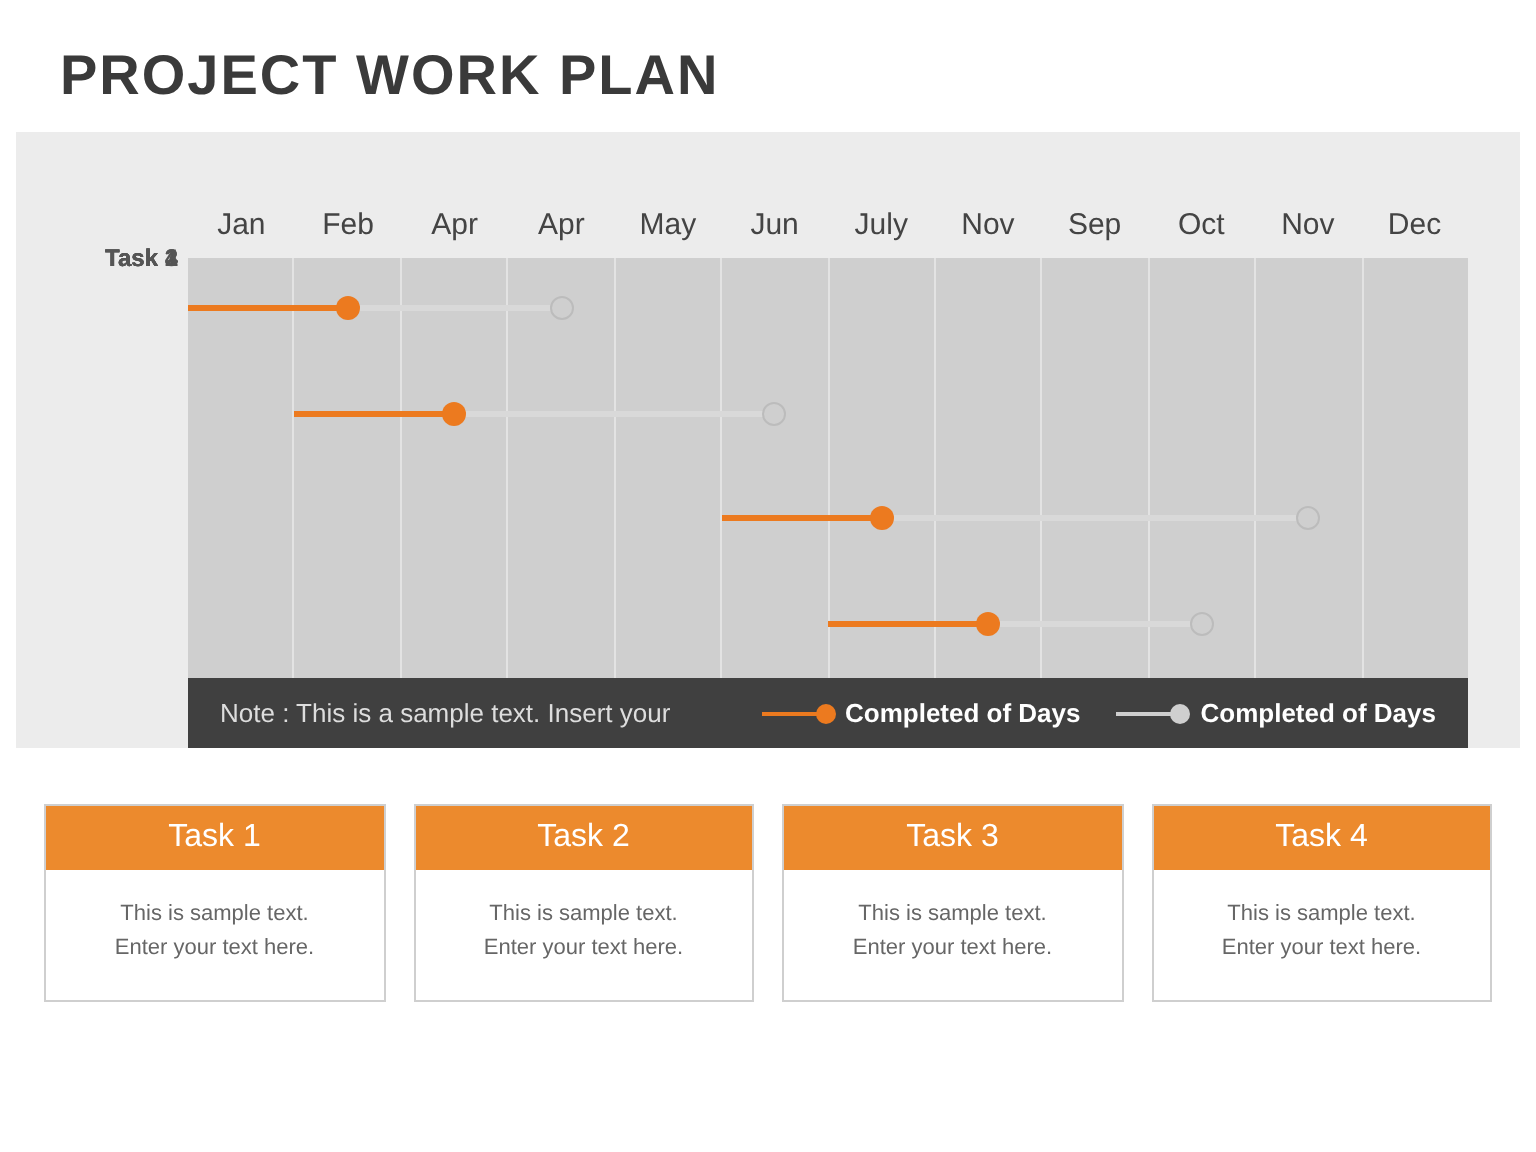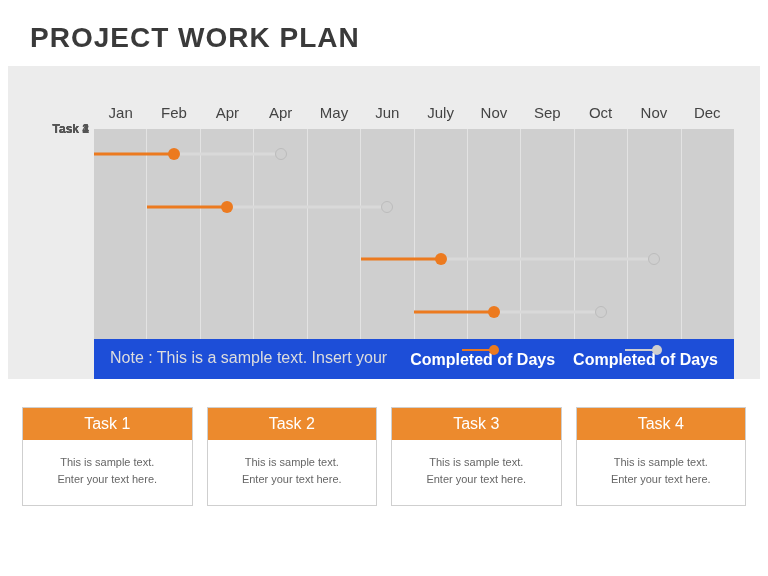--- a/index.html
+++ b/index.html
@@ -24,23 +24,23 @@
   .row-label { position:absolute; left:0; width:55px; text-align:right; font-size:12px; font-weight:600; color:#555; transform:translateY(-50%); }
 
   .bar-layer { position:absolute; inset:0; }
   .bar-seg { position:absolute; height:3px; transform:translateY(-50%); }
   .seg-done { background:#ec7a1f; }
   .seg-remain { background:#d9d9d9; }
   .dot { position:absolute; width:12px; height:12px; border-radius:50%; transform:translate(-50%,-50%); }
   .dot-done { background:#ec7a1f; }
   .dot-remain { background:#cfcfcf; border:1px solid #bcbcbc; }
 
-  .legend { background:#1d4ed8; color:#fff; display:flex; align-items:flex-start; font-size:16px; padding:10px 16px; margin-left:60px; margin-top:0; }
+  .legend { background:#404040; color:#fff; display:flex; align-items:center; font-size:13px; padding:10px 16px; margin-left:60px; margin-top:0; }
   .legend .note { flex:1; color:#ddd; }
-  .legend .key { display:flex; align-items:center; margin-left:18px; font-weight:600;flex-direction:column; }
+  .legend .key { display:flex; align-items:center; margin-left:18px; font-weight:600; }
   .legend .swatch { display:inline-block; width:34px; height:2px; background:#ec7a1f; position:relative; margin-right:8px; }
   .legend .swatch::after { content:""; position:absolute; right:-3px; top:-4px; width:10px; height:10px; border-radius:50%; background:#ec7a1f; }
   .legend .swatch.grey { background:#cfcfcf; }
   .legend .swatch.grey::after { background:#cfcfcf; }
 
   
   .cards { display:flex; gap:14px; padding:28px 22px 0 22px; }
   .card { flex:1; border:1px solid #cfcfcf; background:#fff; }
   .card-hd { background:#ec8a2d; color:#fff; text-align:center; font-size:16px; padding:7px 0; }
   .card-bd { font-size:11px; color:#666; text-align:center; padding:14px 10px 18px 10px; line-height:1.5; }

